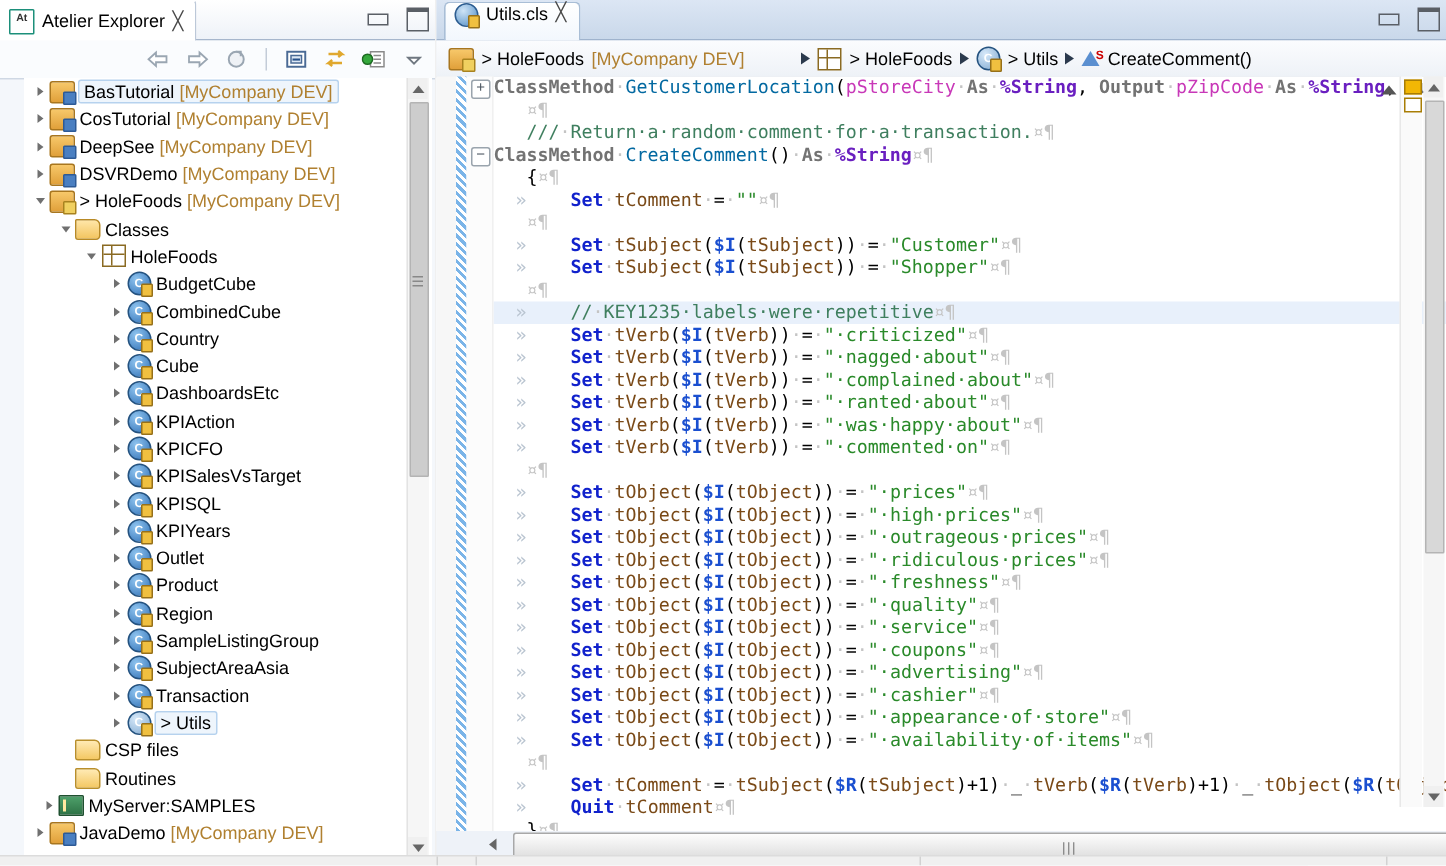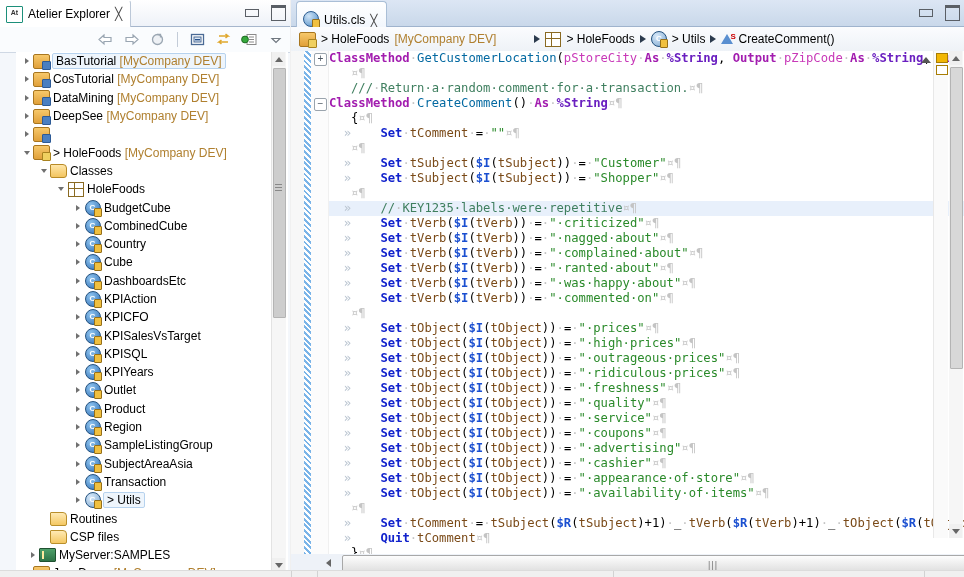--- a/index.html
+++ b/index.html
@@ -60,21 +60,21 @@
   #left-vscroll{position:absolute;right:4px;top:52px;width:14px;height:520px;background:#f6f6f6;border-left:1px solid #e3e3e3;}
   .sb-up,.sb-dn{width:13px;height:14px;display:flex;align-items:center;justify-content:center;background:#f0f0f0;}
   .sb-thumb{position:absolute;left:1px;width:11px;background:#cdcdcd;border:1px solid #b4b4b4;border-radius:1px;}
   .sb-grip{position:absolute;left:3px;width:7px;height:1px;background:#888;}
   .tri-up{width:0;height:0;border-bottom:5px solid #666;border-left:4px solid transparent;border-right:4px solid transparent;}
   .tri-dn{width:0;height:0;border-top:5px solid #666;border-left:4px solid transparent;border-right:4px solid transparent;}
 
   
   #right{position:absolute;left:291px;top:0;width:673px;height:577px;background:#eef2f8;}
   #ed-tabbar{position:relative;height:26px;background:linear-gradient(#dce6f4,#c9d8ea);border-bottom:1px solid #9fb3cd;}
-  .etab{position:absolute;left:5px;top:1px;height:25px;display:flex;align-items:flex-end;gap:5px;padding:0 8px 0 6px;
+  .etab{position:absolute;left:5px;top:1px;height:25px;display:flex;align-items:flex-start;gap:5px;padding:0 8px 0 6px;
         background:linear-gradient(#ffffff,#f2f7fd);border:1px solid #a9bed6;border-bottom:none;
         border-top-left-radius:4px;border-top-right-radius:4px;}
   .cls-ico{width:14px;height:14px;border-radius:50%;background:radial-gradient(circle at 35% 30%,#cfe4f7,#4f8cc4);border:1px solid #2c5c90;position:relative;}
   .cls-ico:after{content:"";position:absolute;right:-2px;bottom:-2px;width:6px;height:7px;background:#f0c040;border:1px solid #96701a;border-radius:1px;}
 
   #breadcrumb{position:relative;height:24px;background:linear-gradient(#fbfcfe,#eef2f7);
     border-bottom:1px solid #c5cfdb;display:flex;align-items:center;padding-left:8px;gap:5px;font-size:12px;}
   .bc-seg{display:flex;align-items:center;gap:5px;}
   .bc-sep{width:0;height:0;border-left:6px solid #2b3a4d;border-top:4px solid transparent;border-bottom:4px solid transparent;}
   .bc-dim{color:#b08030;}
@@ -89,21 +89,21 @@
   #fold{position:absolute;left:20px;top:0;width:17px;height:503px;background:#fcfcfc;border-right:1px solid #f0f0f0;}
   .fold-m{position:absolute;left:3px;width:11px;height:11px;border:1px solid #9aa4ad;background:#fff;border-radius:2px;
     font-size:10px;line-height:9px;text-align:center;color:#4a5560;}
 
   #code{position:absolute;left:38px;top:0;width:884px;height:503px;overflow:hidden;
     font-family:"DejaVu Sans Mono",monospace;font-size:12.2px;}
   .cl{height:15px;line-height:15px;white-space:pre;position:relative;}
   .cl.hl{background:#e8f0fb;}
   .ind{color:#c9c9c9;font-family:"DejaVu Sans Mono",monospace;}
   .kw{color:#1122cc;font-weight:bold;}
-  .kw2{color:#a21caf;font-weight:bold;margin-top:36px;}
+  .kw2{color:#737373;font-weight:bold;margin-top:36px;}
   .mname{color:#0369a1;}
   .param{color:#c838b8;}
   .typ{color:#6a1fc0;font-weight:bold;}
   .cmt{color:#3f7f5f;}
   .str{color:#2a8a2a;}
   .var{color:#7a4a18;}
   .fn{color:#1a4fd0;font-weight:bold;}
   .pil{color:#c4c4c4;}
   .sq{color:#c4c4c4;}
   .op{color:#000;}
@@ -207,38 +207,30 @@
           </div>
           <span><span class="lbl">CosTutorial</span><span class="dim"> [MyCompany DEV]</span></span>
         </div>
         <div class="row" style="padding-left: 4px;">
           <div class="tw">
             <div class="arrow-r"></div>
           </div>
           <div class="ic">
             <div class="ico-proj"></div>
           </div>
-          <span><span class="lbl">DataMining</span><span class="dim"> [MyCompany DEV]</span></span>
+          <span><span class="lbl">DeepSee</span><span class="dim"> [MyCompany DEV]</span></span>
         </div>
         <div class="row" style="padding-left: 4px;">
           <div class="tw">
             <div class="arrow-r"></div>
           </div>
           <div class="ic">
             <div class="ico-proj"></div>
           </div>
-          <span><span class="lbl">DeepSee</span><span class="dim"> [MyCompany DEV]</span></span>
-        </div>
-        <div class="row" style="padding-left: 4px;">
-          <div class="tw">
-            <div class="arrow-r"></div>
-          </div>
-          <div class="ic">
-            <div class="ico-proj"></div>
-          </div>
+          <span><span class="lbl">DSVRDemo</span><span class="dim"> [MyCompany DEV]</span></span>
         </div>
         <div class="row" style="padding-left: 4px;">
           <div class="tw">
             <div class="arrow-d"></div>
           </div>
           <div class="ic">
             <div class="ico-proj warn"></div>
           </div>
           <span><span class="lbl">&gt; HoleFoods</span><span class="dim"> [MyCompany DEV]</span></span>
         </div>
@@ -411,28 +403,28 @@
           <div class="ic">
             <div class="ico-cls warn">C</div>
           </div>
           <span class="sel-box"><span class="lbl">&gt; Utils</span></span>
         </div>
         <div class="row" style="padding-left: 21px;">
           <div class="tw"></div>
           <div class="ic">
             <div class="ico-folder"></div>
           </div>
-          <span><span class="lbl">Routines</span></span>
+          <span><span class="lbl">CSP files</span></span>
         </div>
         <div class="row" style="padding-left: 21px;">
           <div class="tw"></div>
           <div class="ic">
             <div class="ico-folder"></div>
           </div>
-          <span><span class="lbl">CSP files</span></span>
+          <span><span class="lbl">Routines</span></span>
         </div>
         <div class="row" style="padding-left: 10px;">
           <div class="tw">
             <div class="arrow-r"></div>
           </div>
           <div class="ic">
             <div class="ico-server"></div>
           </div>
           <span><span class="lbl">MyServer:SAMPLES</span></span>
         </div>

